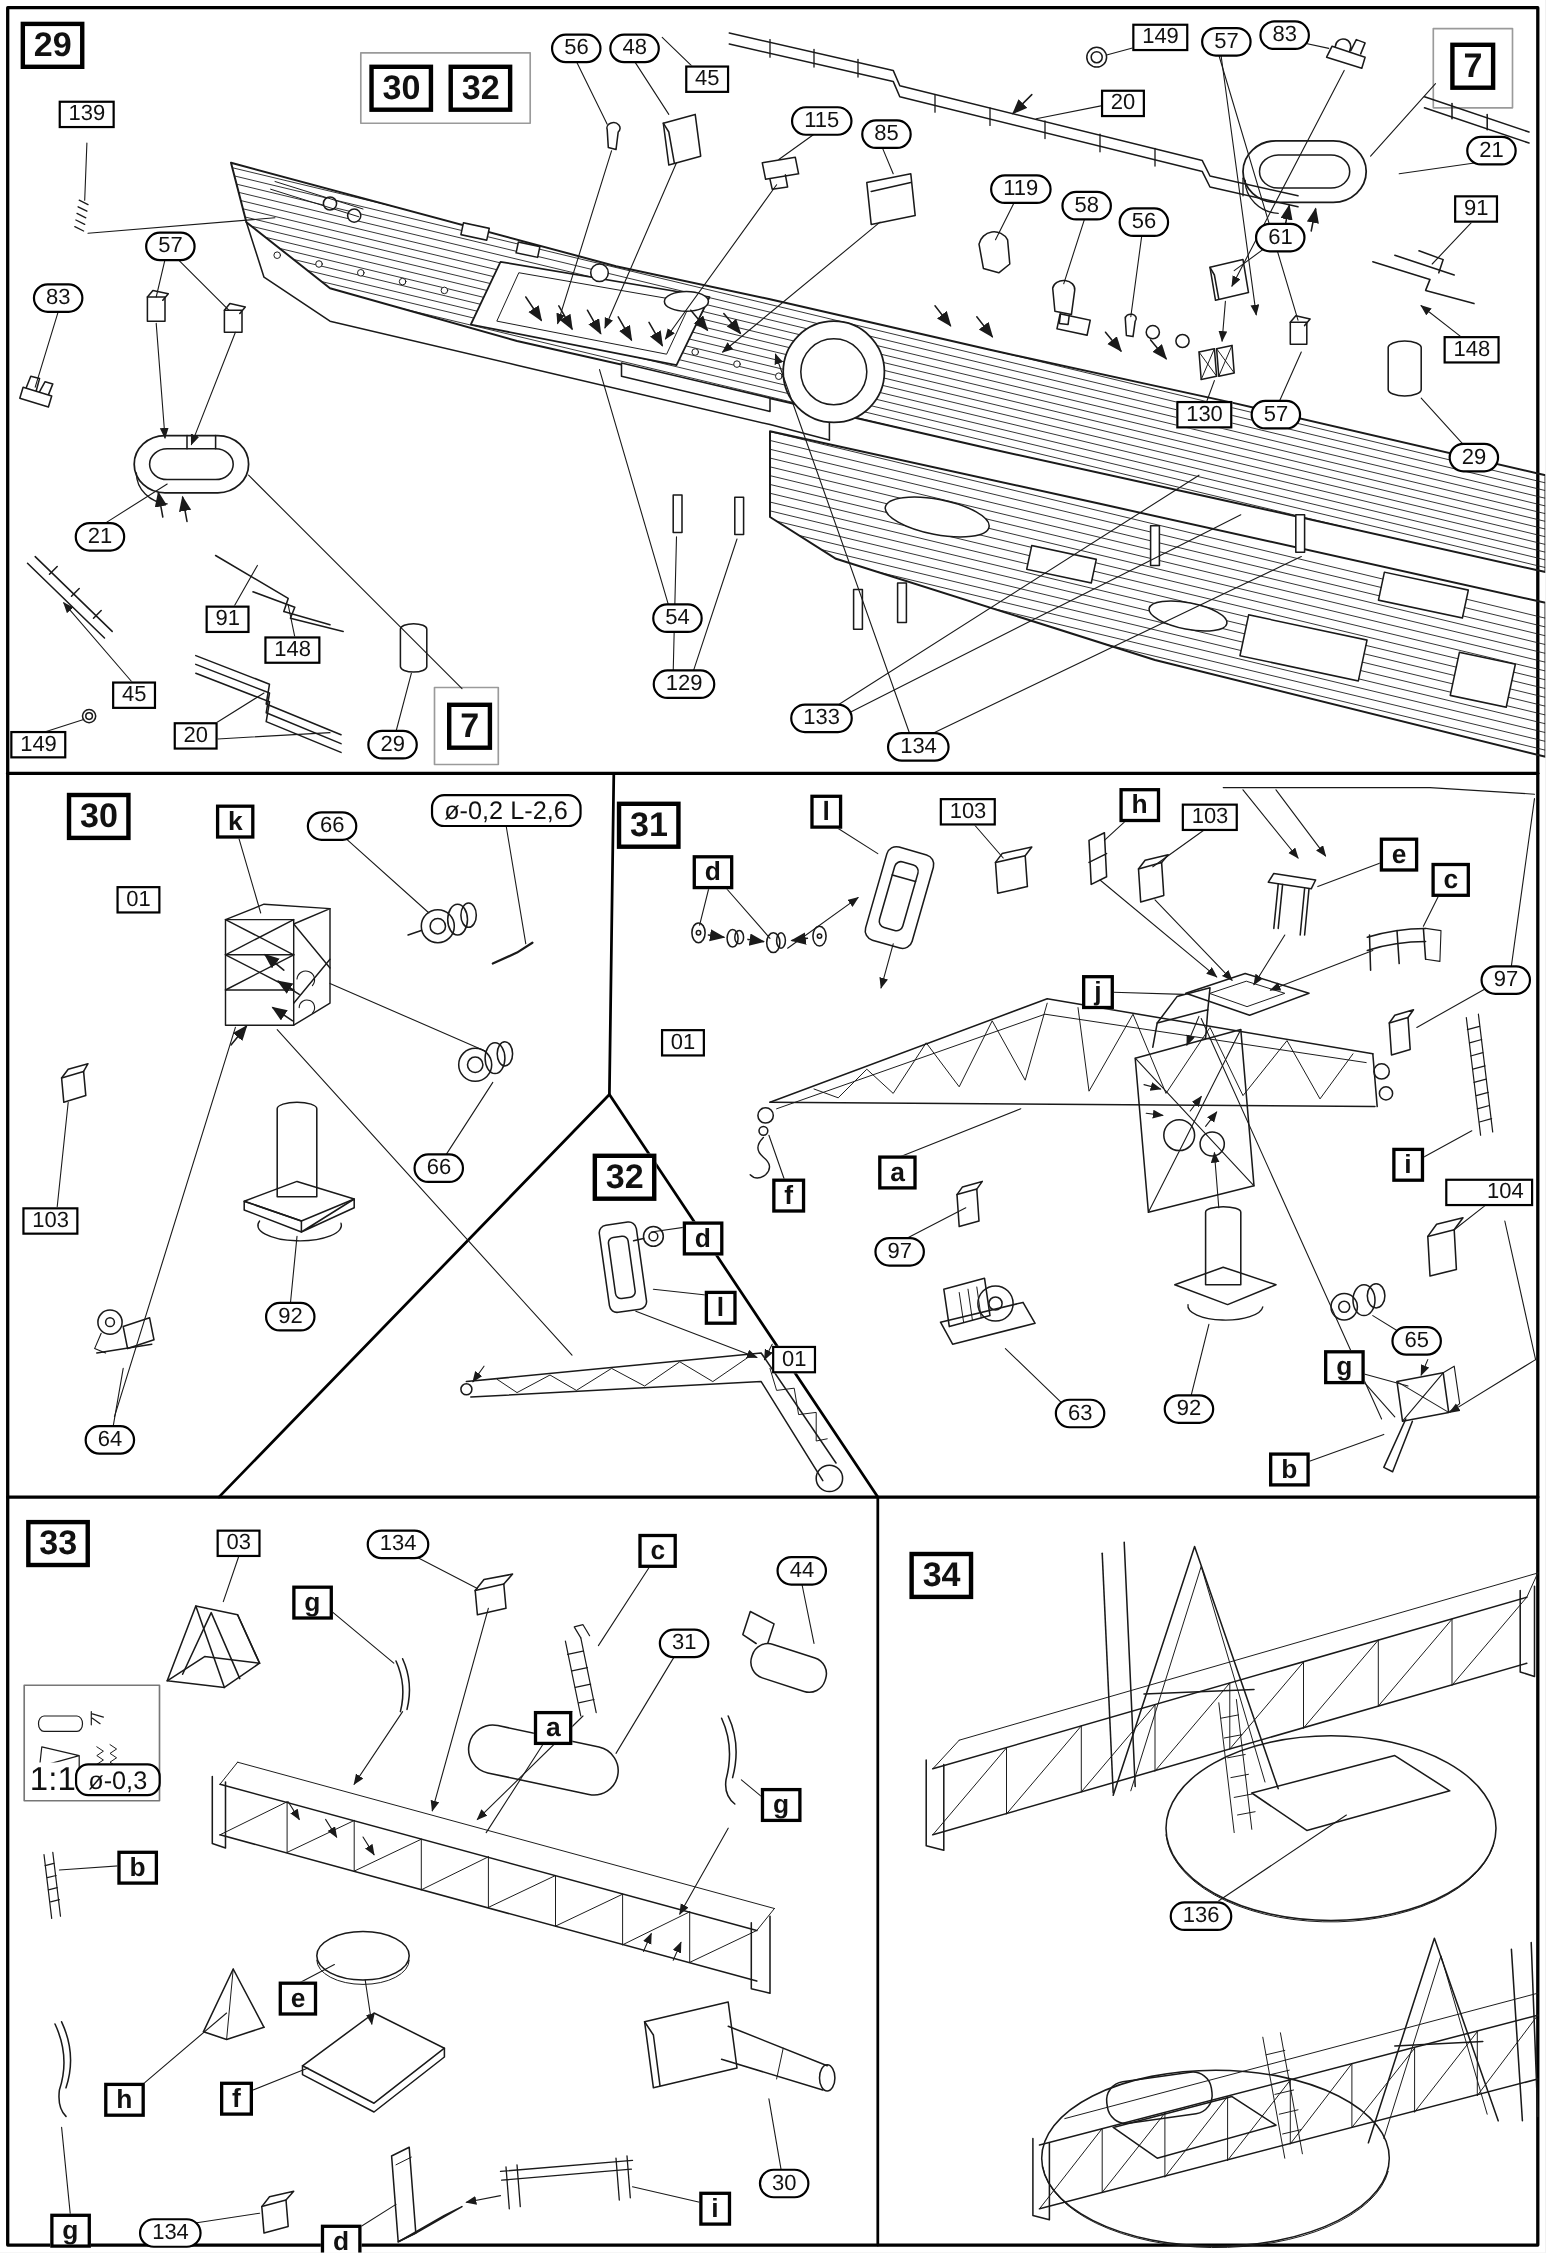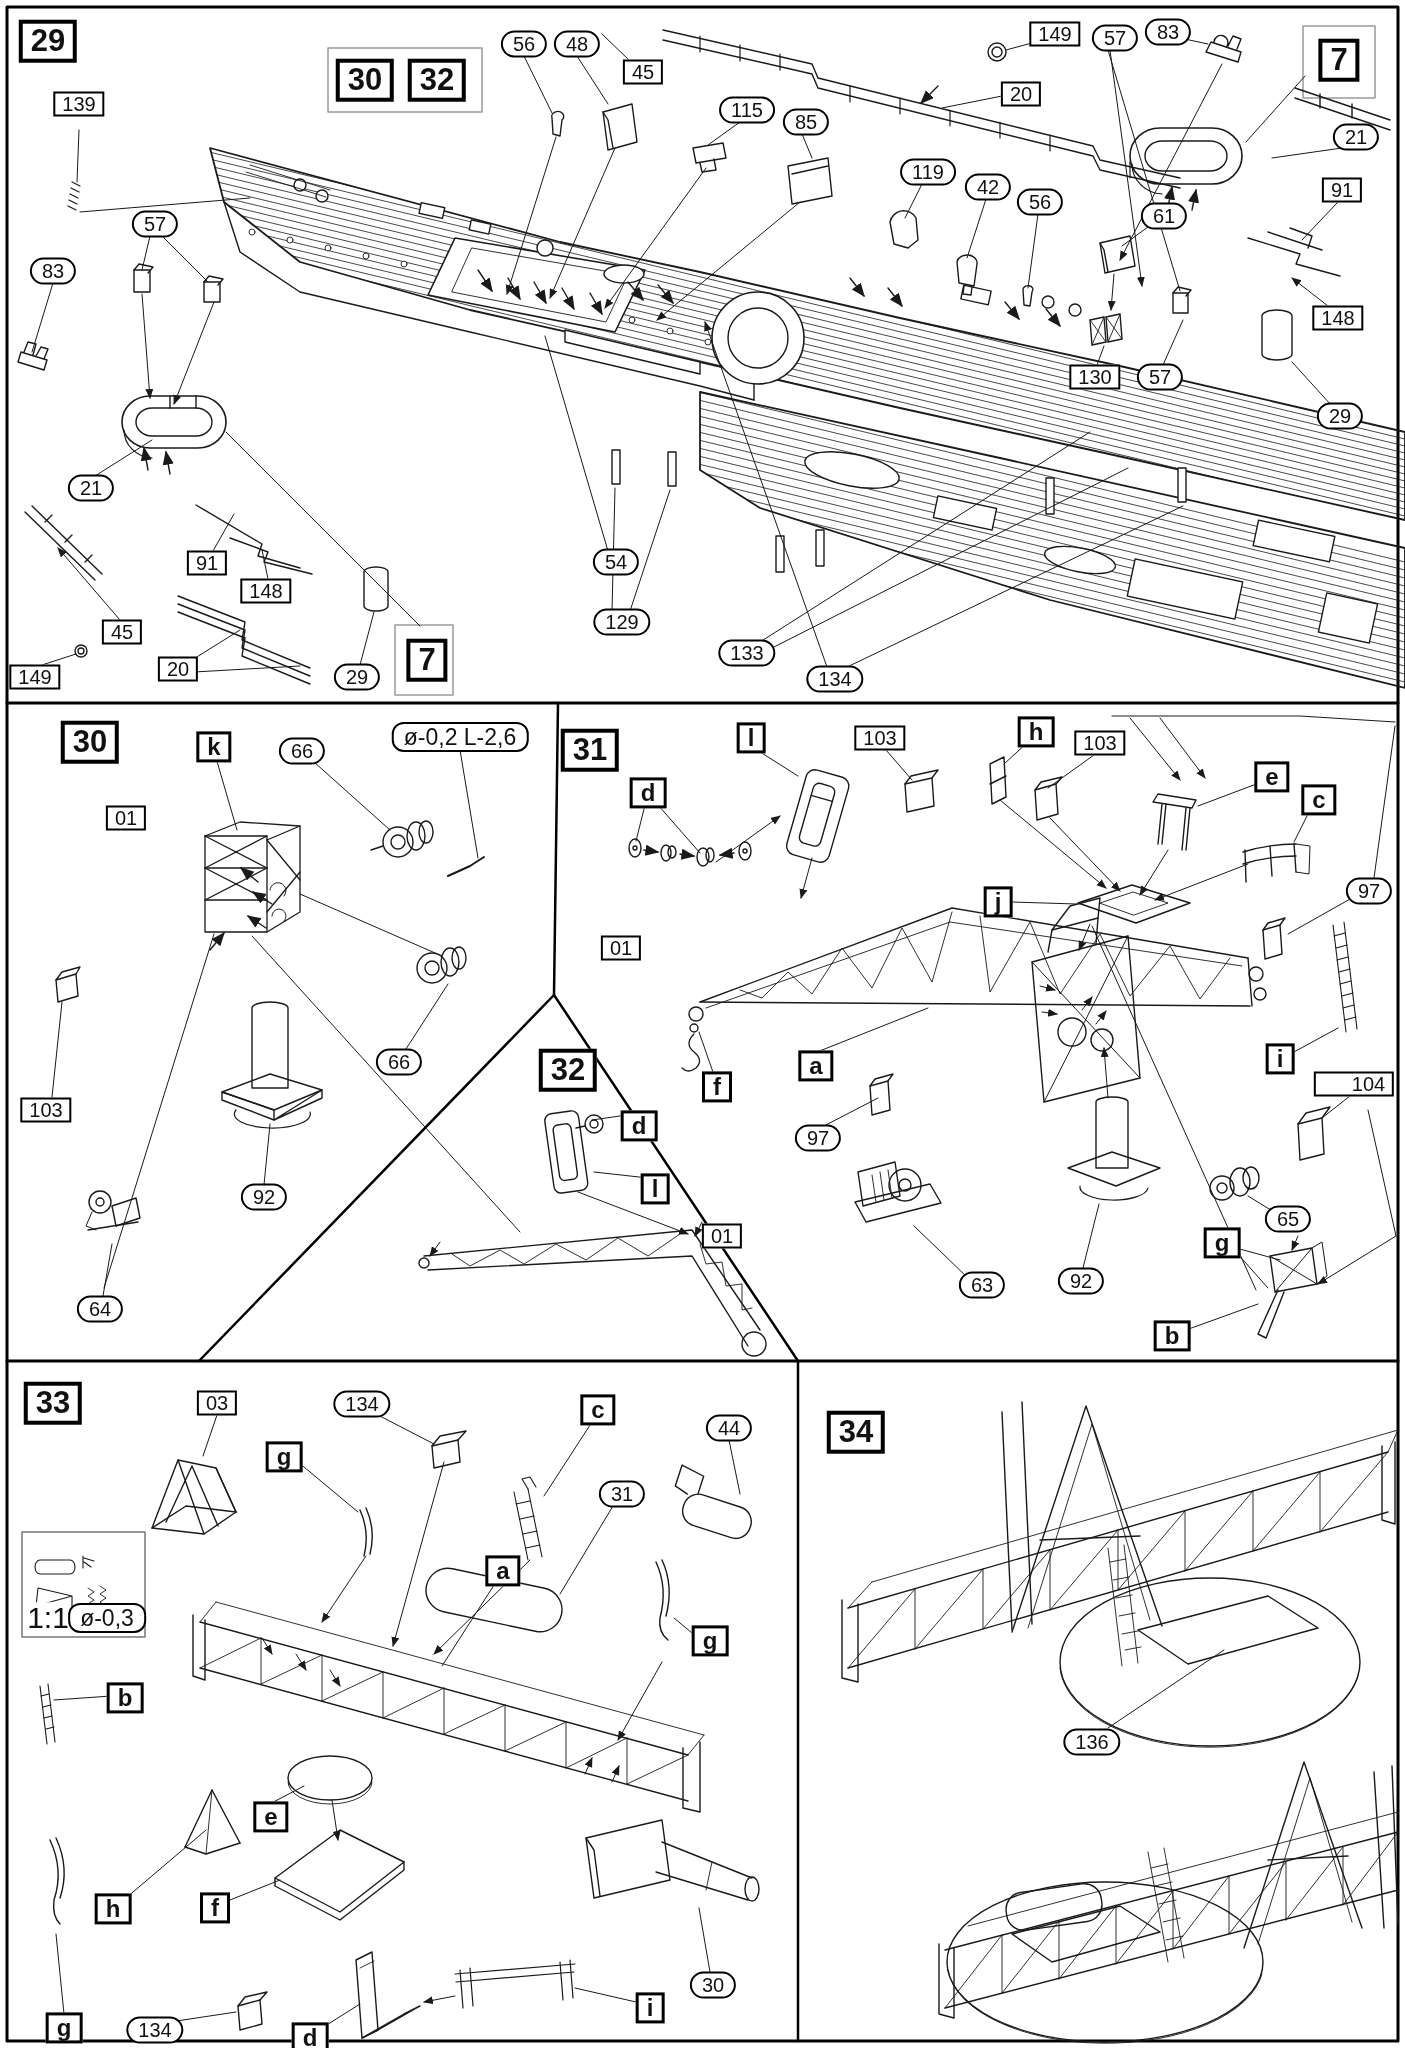--- a/index.html
+++ b/index.html
@@ -845,21 +845,21 @@
       <div class="co co-oval" style="left: 524px; top: 44px;">56</div>
       <div class="co co-oval" style="left: 577px; top: 44px;">48</div>
       <div class="co co-rect" style="left: 643px; top: 72px;">45</div>
       <div class="co co-oval" style="left: 747px; top: 110px;">115</div>
       <div class="co co-oval" style="left: 806px; top: 122px;">85</div>
       <div class="co co-oval" style="left: 928px; top: 172px;">119</div>
       <div class="co co-rect" style="left: 1055px; top: 34px;">149</div>
       <div class="co co-oval" style="left: 1115px; top: 38px;">57</div>
       <div class="co co-oval" style="left: 1168px; top: 32px;">83</div>
       <div class="co co-rect" style="left: 1021px; top: 94px;">20</div>
-      <div class="co co-oval" style="left: 988px; top: 187px;">42</div>
+      <div class="co co-oval" style="left: 988px; top: 187px;">58</div>
       <div class="co co-oval" style="left: 1040px; top: 202px;">56</div>
       <div class="co co-oval" style="left: 1164px; top: 216px;">61</div>
       <div class="co co-oval" style="left: 1356px; top: 137px;">21</div>
       <div class="co co-rect" style="left: 1342px; top: 190px;">91</div>
       <div class="co co-rect" style="left: 1338px; top: 318px;">148</div>
       <div class="co co-rect" style="left: 1095px; top: 377px;">130</div>
       <div class="co co-oval" style="left: 1160px; top: 377px;">57</div>
       <div class="co co-oval" style="left: 1340px; top: 416px;">29</div>
       <div class="co co-oval" style="left: 91px; top: 488px;">21</div>
       <div class="co co-rect" style="left: 207px; top: 563px;">91</div>

